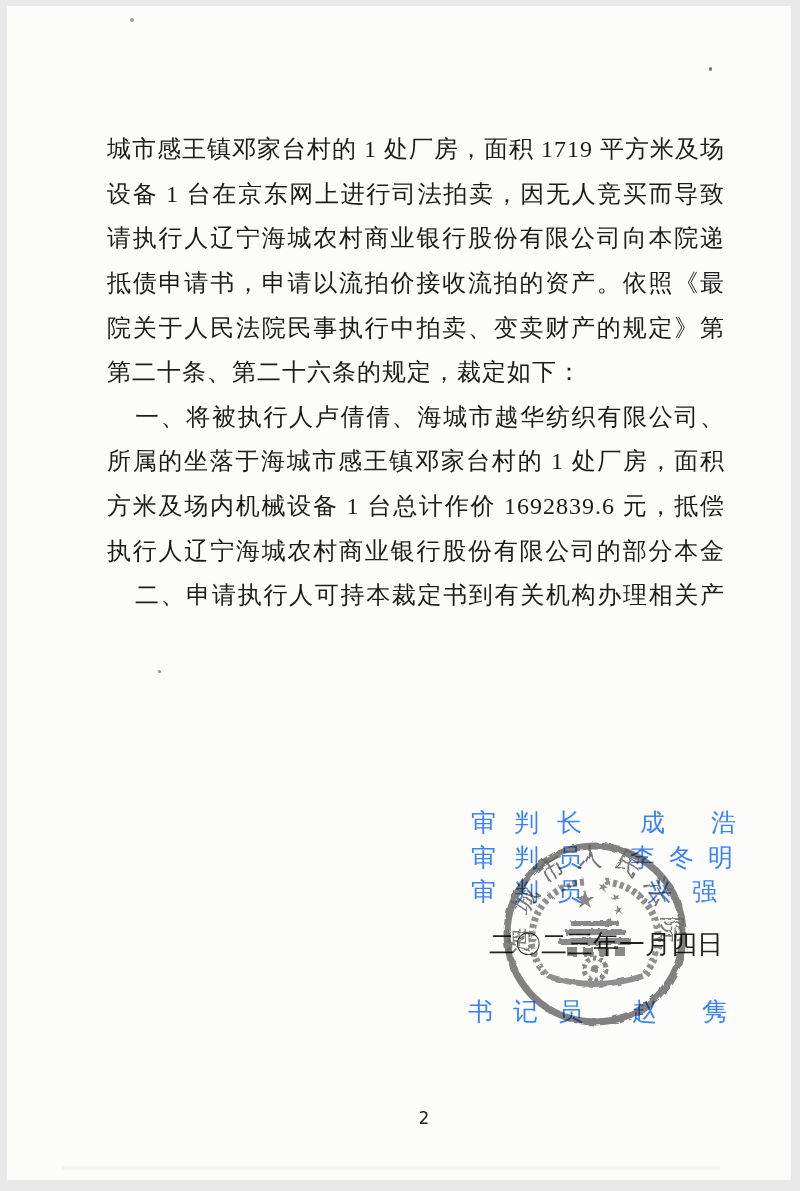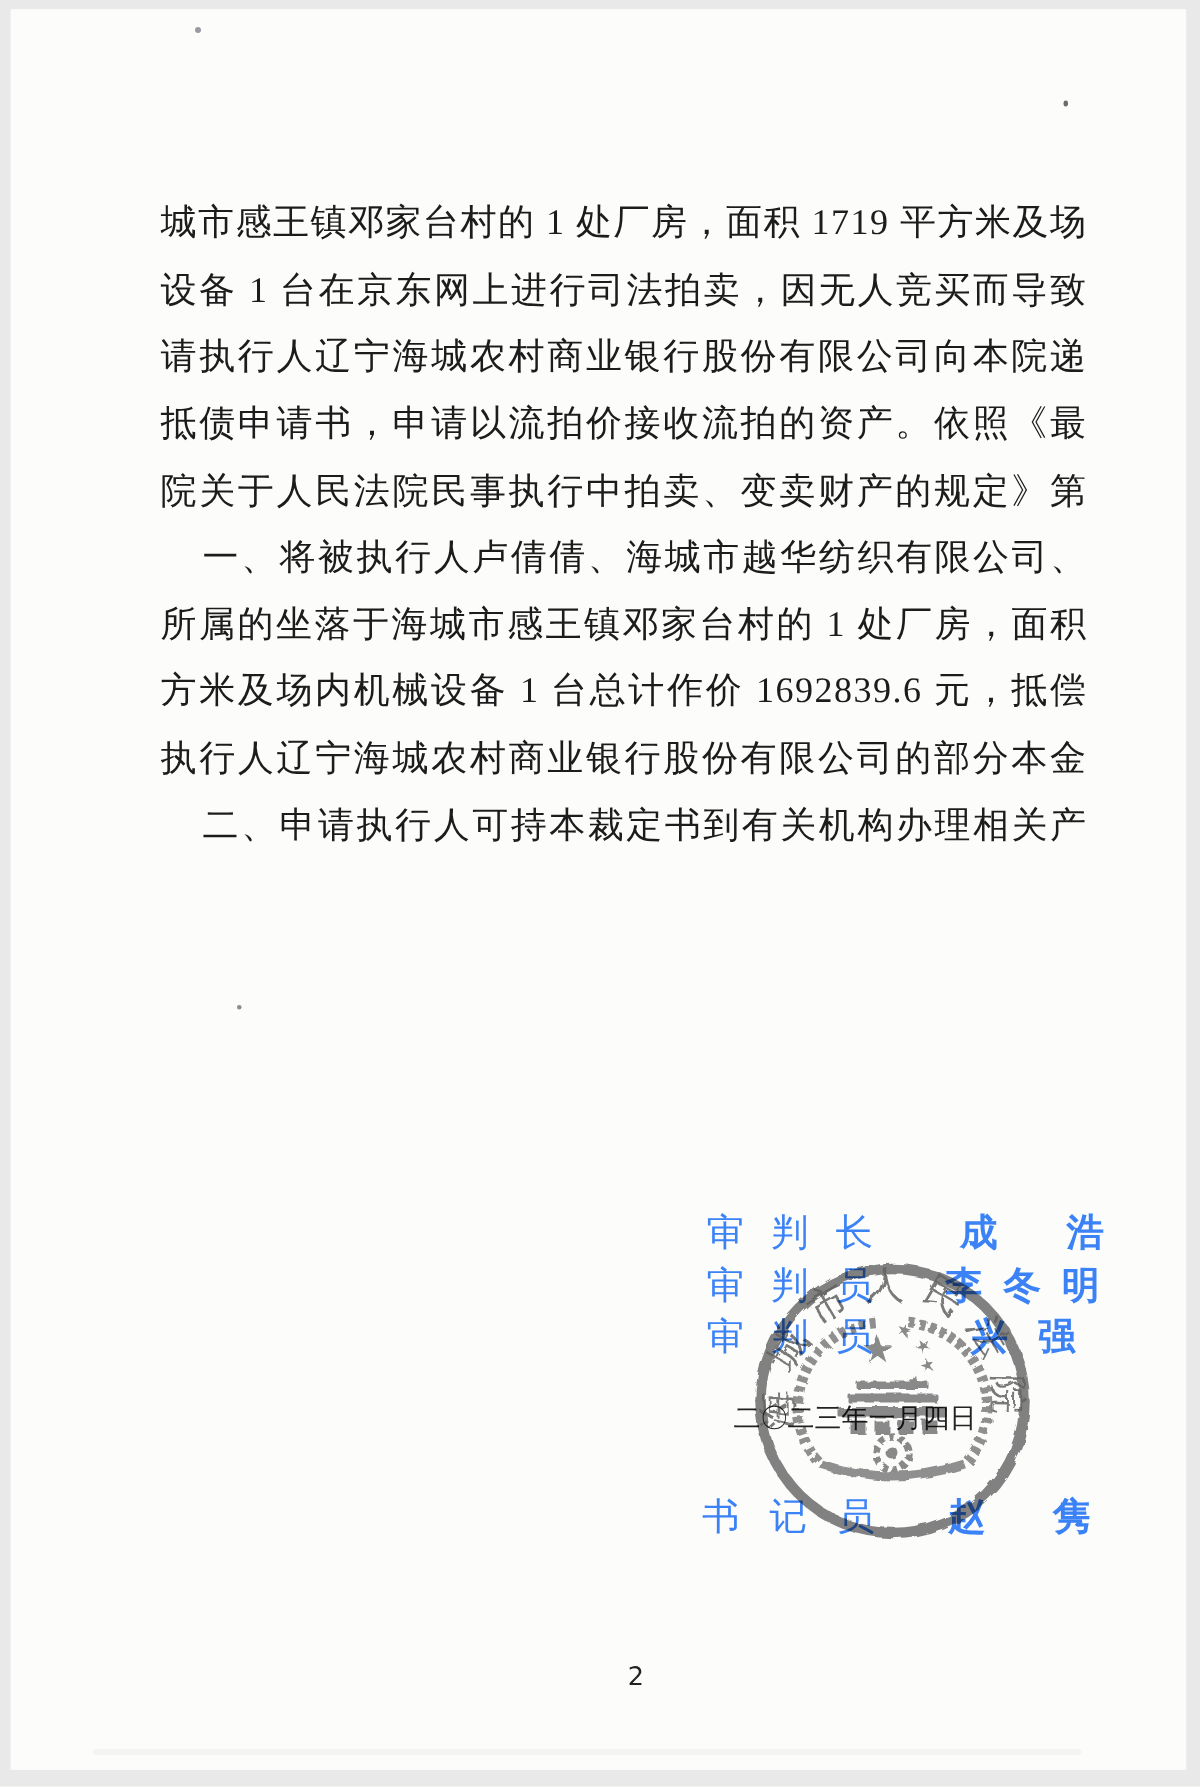--- a/index.html
+++ b/index.html
@@ -26,32 +26,32 @@
     letter-spacing:1px;
     box-sizing:border-box;
   }
   .j{text-align:justify;text-align-last:justify;white-space:normal;overflow:hidden;}
   .ind{padding-left:28px;}
   
   .sig-row{position:absolute;font-size:25px;color:#3b82f6;line-height:28px;white-space:nowrap;}
   .role{display:inline-block;}
   .r-judge{letter-spacing:18px;}
   .r-clerk{letter-spacing:20px;}
-  .nm{position:absolute;top:0;display:inline-block;font-weight:bold;}
+  .nm{position:absolute;top:0;display:inline-block;}
   .row-cj1{left:464px;top:803px;}
   .row-cj2{left:464px;top:838px;}
   .row-cj3{left:464px;top:872px;}
   .row-clk{left:461px;top:992px;}
   .n1{left:169px;letter-spacing:46px;}
   .n2{left:159px;letter-spacing:14px;}
   .n3{left:176px;letter-spacing:20px;}
   .n4{left:164px;letter-spacing:45px;}
   .date-line{
     position:absolute;left:482px;top:924px;
-    font-size:18px;color:#222;line-height:30px;
+    font-size:26px;color:#222;line-height:30px;
     letter-spacing:0px;white-space:nowrap;
   }
   
   .seal{
     position:absolute;left:488px;top:828px;width:200px;height:200px;
     mix-blend-mode:multiply;opacity:.93;
   }
   
   .page-number{
     position:absolute;left:402px;top:1102px;width:30px;
@@ -78,20 +78,21 @@
     <div class="speck sp2"></div>
     <div class="speck sp3"></div>
     <div class="smudge"></div>
 
     <div class="body-text">
       <div class="ln j">城市感王镇邓家台村的 1 处厂房，面积 1719 平方米及场内机械</div>
       <div class="ln j">设备 1 台在京东网上进行司法拍卖，因无人竞买而导致流拍，申</div>
       <div class="ln j">请执行人辽宁海城农村商业银行股份有限公司向本院递交以物</div>
       <div class="ln j">抵债申请书，申请以流拍价接收流拍的资产。依照《最高人民法</div>
       <div class="ln j">院关于人民法院民事执行中拍卖、变卖财产的规定》第十六条、</div>
+      <div class="ln">第二十条、第二十六条的规定，裁定如下：</div>
       <div class="ln j ind">一、将被执行人卢倩倩、海城市越华纺织有限公司、卢忠越</div>
       <div class="ln j">所属的坐落于海城市感王镇邓家台村的 1 处厂房，面积 1719 平</div>
       <div class="ln j">方米及场内机械设备 1 台总计作价 1692839.6 元，抵偿所欠申请</div>
       <div class="ln j">执行人辽宁海城农村商业银行股份有限公司的部分本金及全部</div>
       <div class="ln j ind">二、申请执行人可持本裁定书到有关机构办理相关产权过户</div>
     </div>
 
     <div class="sig-row row-cj1">
       <span class="role r-judge">审判长</span>
       <span class="nm n1">成浩</span>

